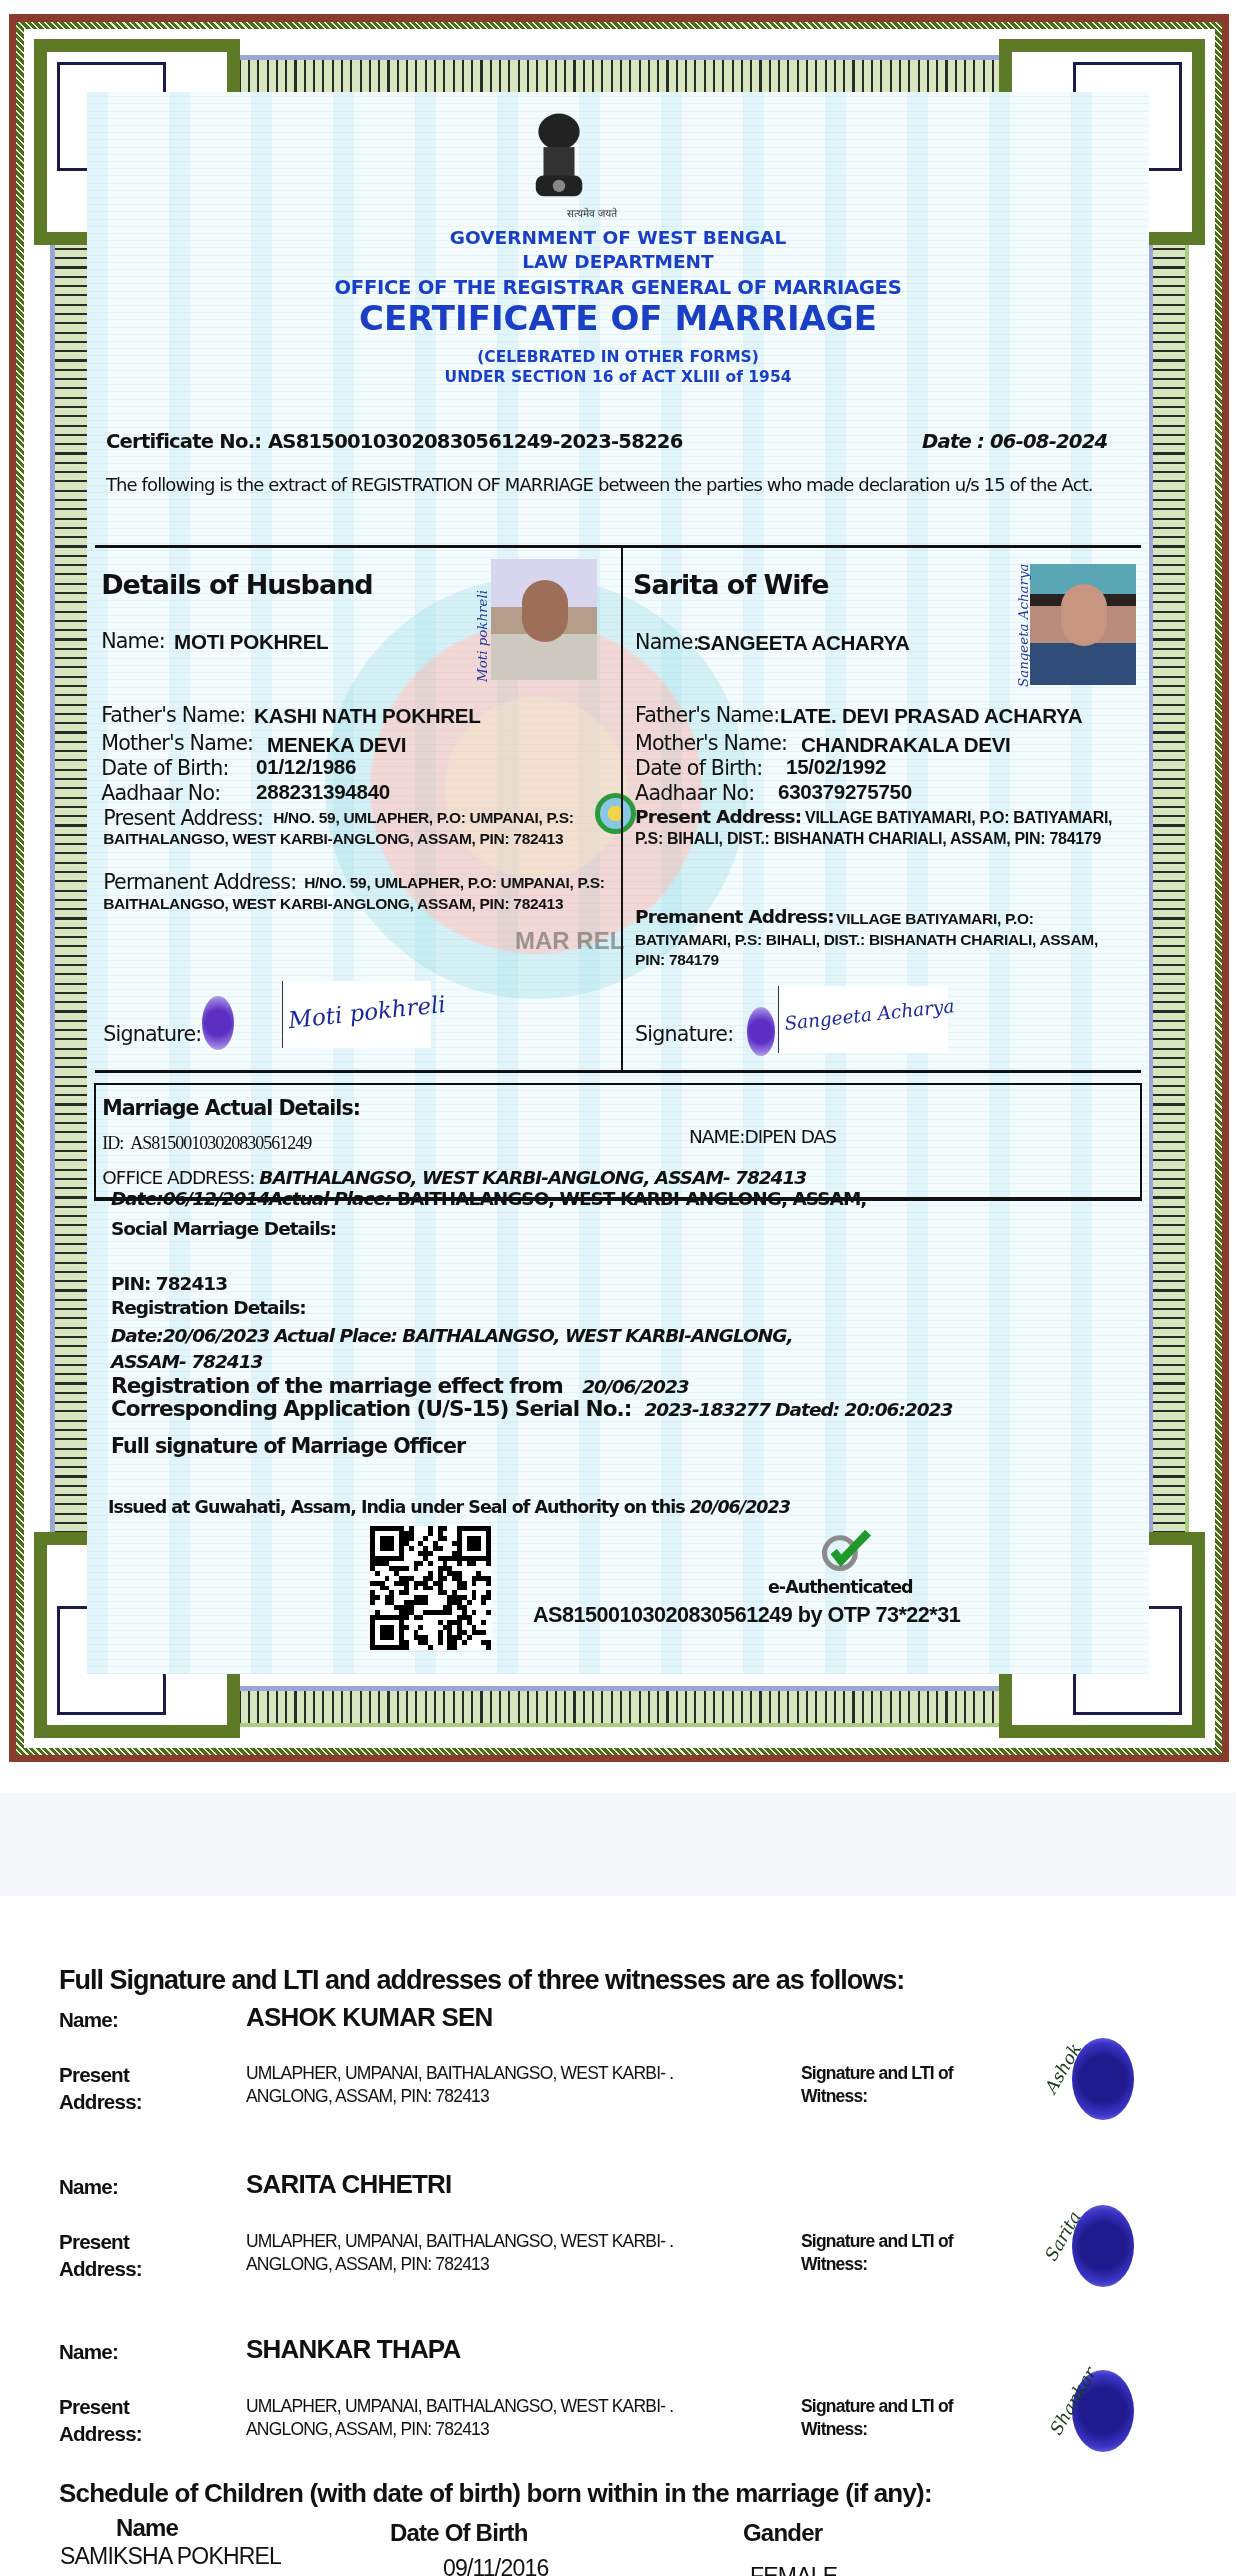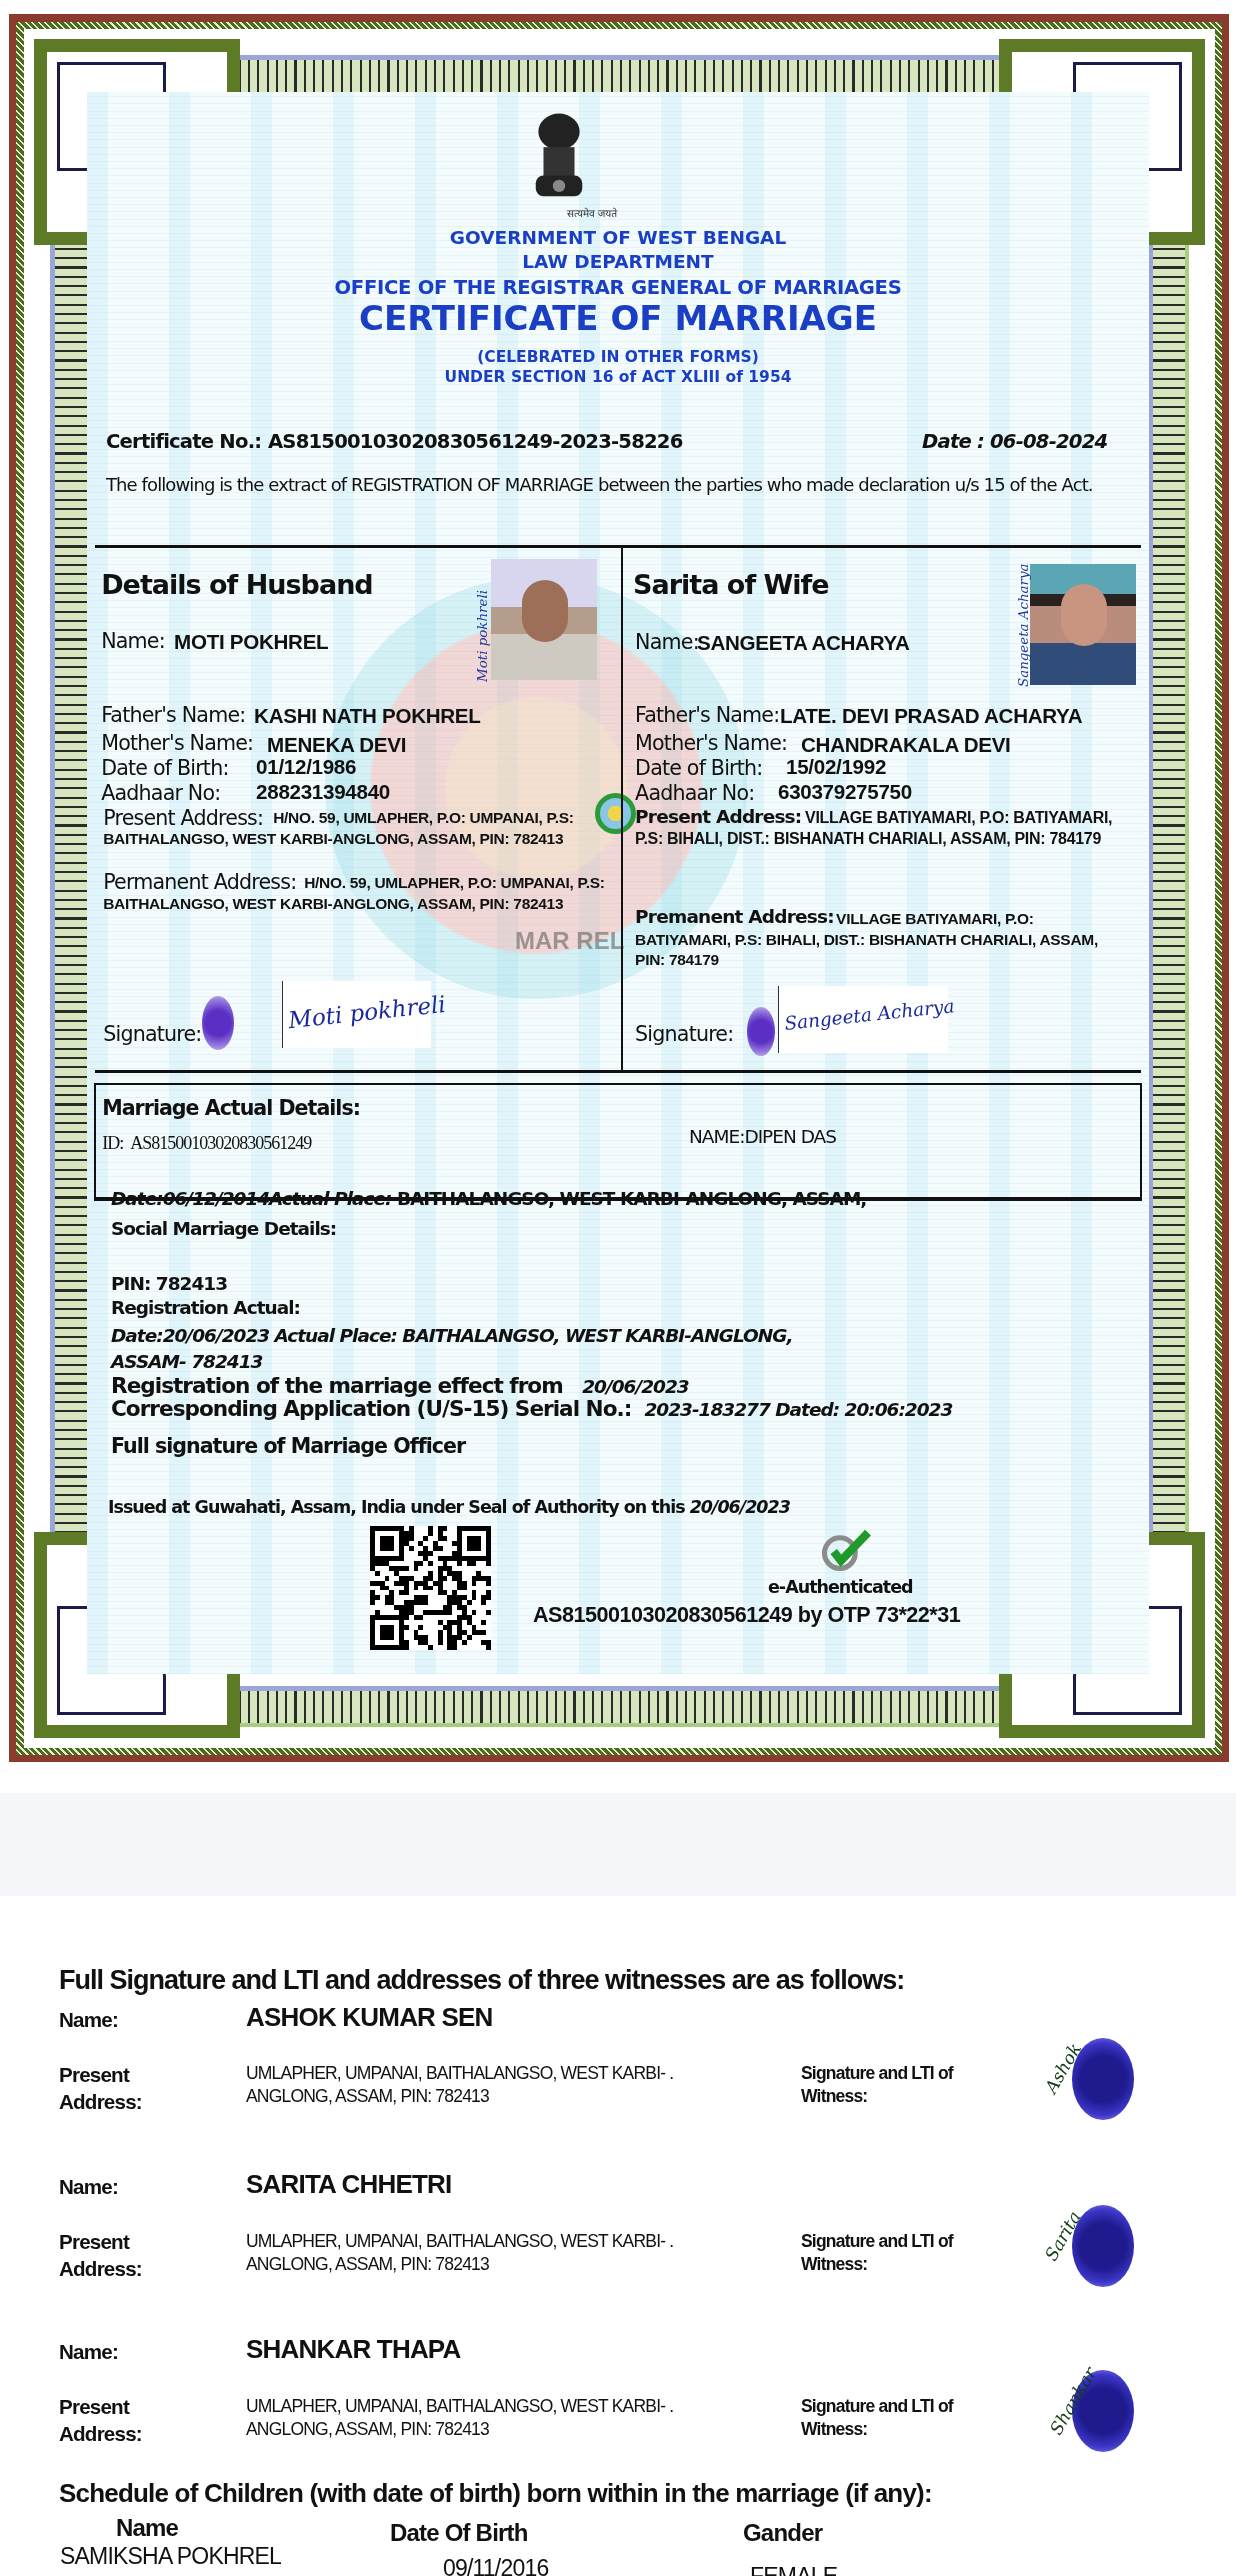--- a/index.html
+++ b/index.html
@@ -269,26 +269,27 @@
     <div class="sig-box" style="left:147px; top:438px; width:170px;">
       <div class="sig-text" style="font-size:18.5px;">Sangeeta Acharya</div>
     </div>
   </div>
 </div>
 
 <div class="officer">
   <div class="t">Marriage Actual Details:</div>
   <div class="id"><span>ID:</span>&nbsp;&nbsp;<span>AS81500103020830561249</span></div>
   <div class="nm"><span>NAME:</span><span>DIPEN DAS</span></div>
+  <div class="oa"><span>OFFICE ADDRESS:</span> <b>BAITHALANGSO, WEST KARBI-ANGLONG, ASSAM- 782413</b></div>
 </div>
 
 <div class="det t" style="top:1218px;">Social Marriage Details:</div>
 <div class="det s" style="top:1188px;"><i>Date:06/12/2014Actual Place:</i> <span>BAITHALANGSO, WEST KARBI-ANGLONG, ASSAM,</span></div>
 <div class="det s" style="top:1273px;">PIN: 782413</div>
-<div class="det t" style="top:1297px;">Registration Actual:</div>
+<div class="det t" style="top:1297px;">Registration Details:</div>
 <div class="det s" style="top:1325px;"><i>Date:20/06/2023 Actual Place: BAITHALANGSO, WEST KARBI-ANGLONG,</i></div>
 <div class="det s" style="top:1351px;"><i>ASSAM- 782413</i></div>
 <div class="det big" style="top:1373px;"><span>Registration of the marriage effect from</span>&nbsp;&nbsp;&nbsp;<i style="font-size:18.5px;">20/06/2023</i></div>
 <div class="det big" style="top:1396px;"><span>Corresponding Application (U/S-15) Serial No.:</span>&nbsp;&nbsp;<i style="font-size:18.5px;">2023-183277  Dated: 20:06:2023</i></div>
 
 <div class="det t" style="top:1434px; font-size:20.6px;">Full signature of Marriage Officer</div>
 <div class="det" style="top:1497px; font-size:17.5px; font-weight:bold; left:108px;"><span>Issued at Guwahati, Assam, India under Seal of Authority on this</span> <i>20/06/2023</i></div>
 
 <div class="qr" id="qr1" style="left: 370px; top: 1526px; width: 121px; height: 124px; background: rgb(255, 255, 255);">
     <div class="qr-grid" style="grid-template-columns: repeat(25, 1fr); grid-template-rows: repeat(25, 1fr);">

